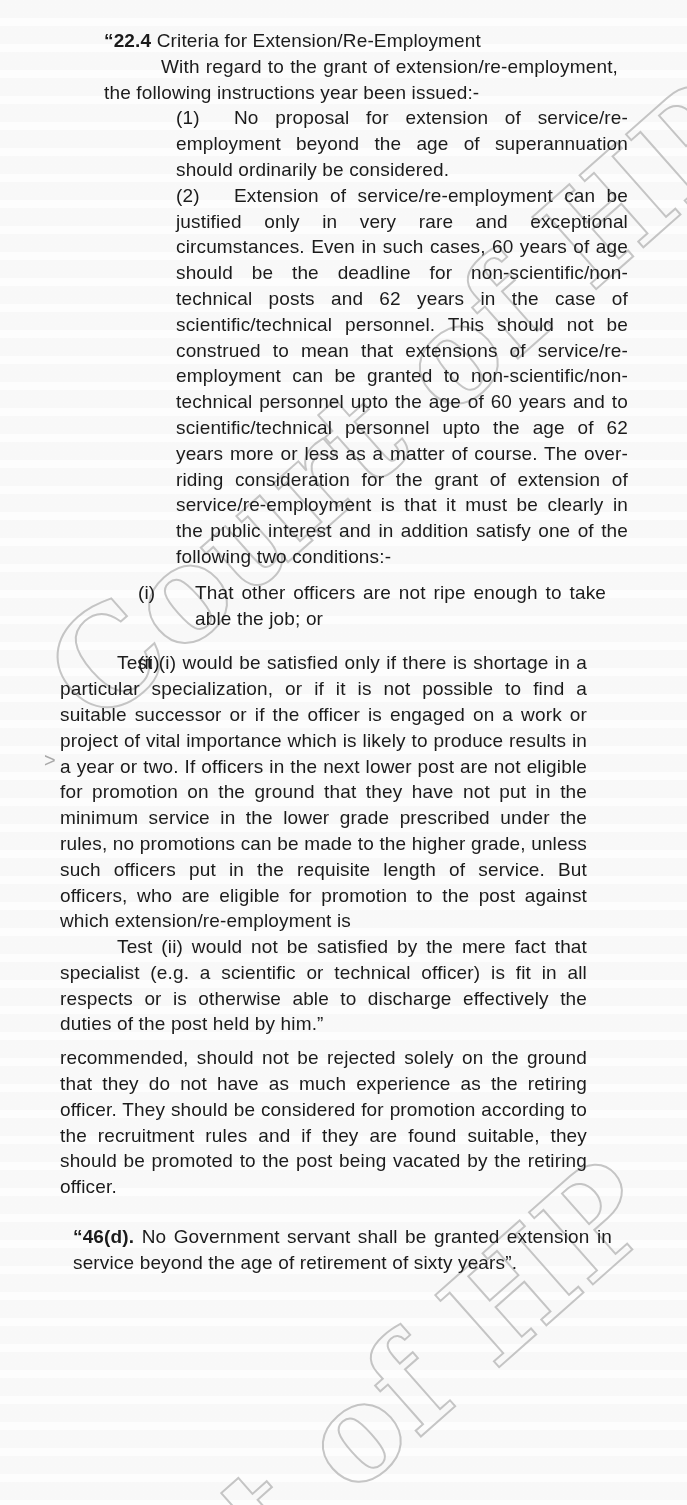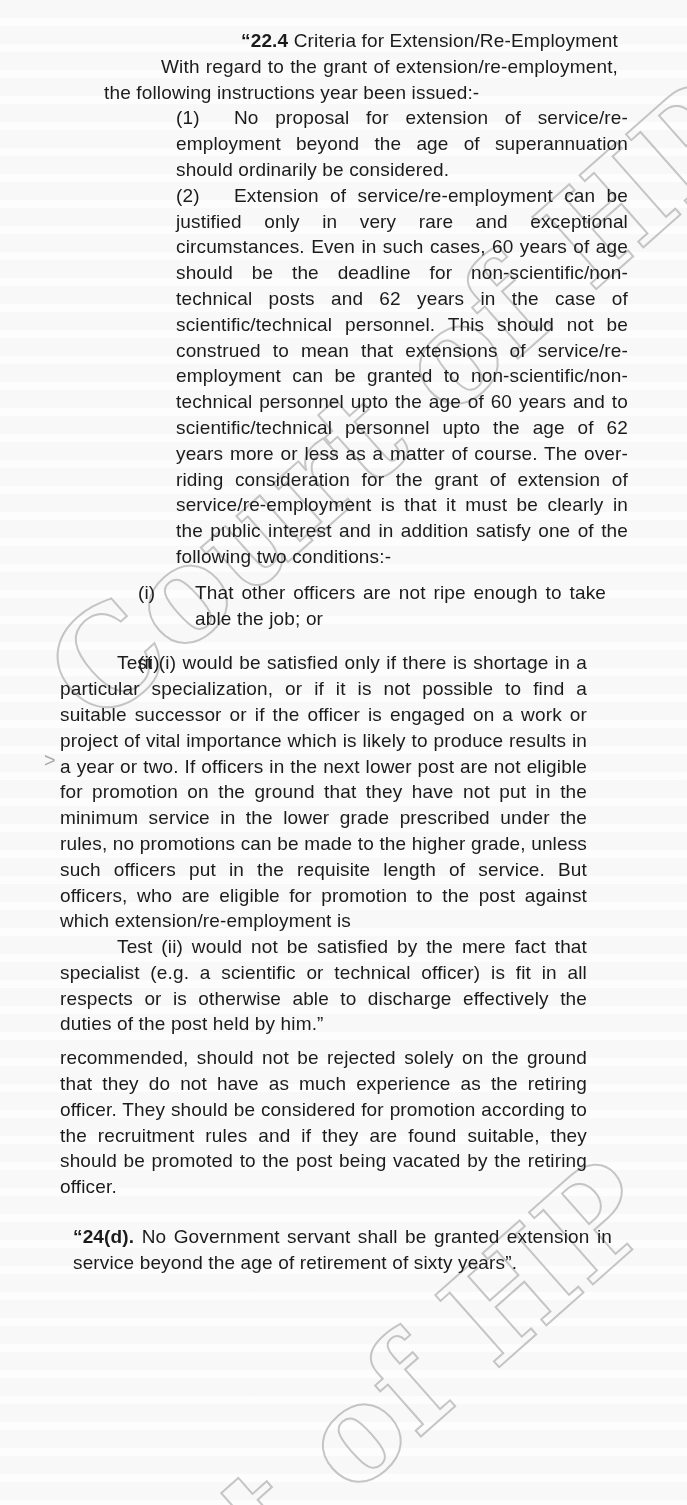--- a/index.html
+++ b/index.html
@@ -46,21 +46,21 @@
   .wm-2 { left: -142px; top: 1396px; }
 
   
   .layer { position: relative; z-index: 1; }
 
   .quote-block {
     margin: 28px 0 0 104px;
     width: 514px;
     text-align: justify;
   }
-  .quote-title { text-align: right; }
+  .quote-title { text-align: left; }
   .quote-title b { font-weight: bold; }
   .indent { text-indent: 57px; }
   .num-item {
     margin-left: 72px;
     width: 452px;
     text-align: justify;
   }
   .num-item .mk {
     display: inline-block;
     width: 58px;
@@ -153,16 +153,16 @@
       </div>
 
     </div>
 
     <p class="outer-para para-test-i indent">Test (i) would be satisfied only if there is shortage in a particular specialization, or if it is not possible to find a suitable successor or if the officer is engaged on a work or project of vital importance which is likely to produce results in a year or two.  If officers in the next lower post are not eligible for promotion on the ground that they have not put in the minimum service in the lower grade prescribed under the rules, no promotions can be made to the higher grade, unless such officers put in the requisite length of service. But officers, who are eligible for promotion to the post against which extension/re-employment is</p>
 
     <p class="outer-para indent">Test (ii) would not be satisfied by the mere fact that specialist (e.g. a scientific or technical officer) is fit in all respects or is otherwise able to discharge effectively the duties of the post held by him.”</p>
 
     <p class="outer-para para-cont">recommended, should not be rejected solely on the ground that they do not have as much experience as the retiring officer.  They should be considered for promotion according to the recruitment rules and if they are found suitable, they should be promoted to the post being vacated by the retiring officer.</p>
 
-    <p class="section-56d"><b>“24(d).</b> <span>No Government servant shall be granted extension in service beyond the age of retirement of sixty years”.</span></p>
+    <p class="section-56d"><b>“46(d).</b> <span>No Government servant shall be granted extension in service beyond the age of retirement of sixty years”.</span></p>
 
   </div>
 </div>
 
 </body></html>

